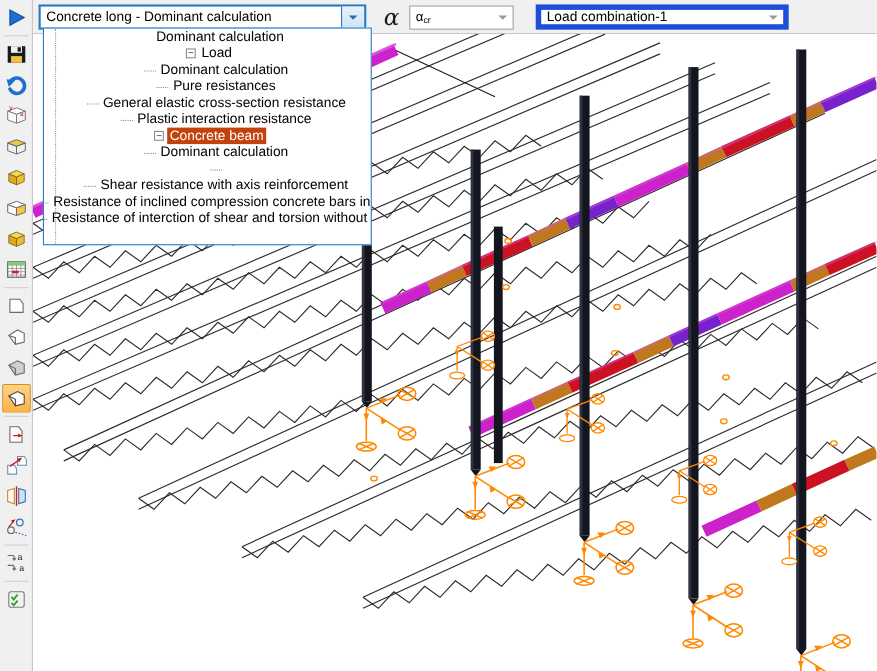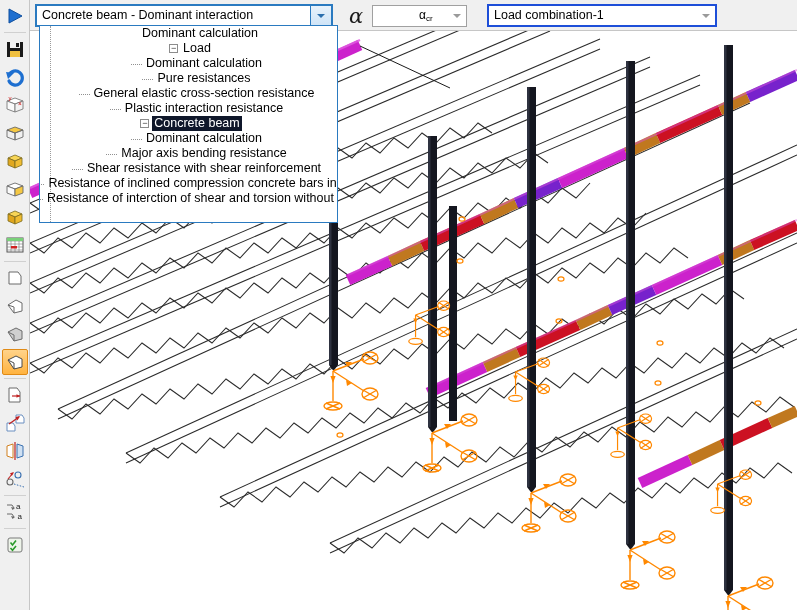--- a/index.html
+++ b/index.html
@@ -65,43 +65,43 @@
   }
   #main-combo .chev{border-top-color:#2a6fae;}
 
   #alpha-icon{
     position:absolute;left:313px;top:3px;width:26px;height:25px;
     display:flex;align-items:center;justify-content:center;
     font-family:"DejaVu Serif", serif;font-style:italic;
     font-size:21px;color:#1a1a1a;
   }
   #alpha-combo{left:342px;top:5px;width:95px;height:22px;border:1px solid #a0a0a0;}
-  #alpha-combo .ctext{font-size:12px;margin-left:41px;}
+  #alpha-combo .ctext{font-size:12px;}
   #alpha-combo .cbtn{border-left:none;background:transparent;}
   #alpha-combo .chev{border-top-color:#9a9a9a;border-left-width:4px;border-right-width:4px;}
   .sub{font-size:8px;vertical-align:-2px;}
 
-  #load-combo{left:457px;top:4px;width:230px;height:23px;border:2px solid #1d4ed8;align-items:center;}
+  #load-combo{left:457px;top:4px;width:230px;height:23px;border:5px solid #1d4ed8;align-items:center;}
   #load-combo .cbtn{border-left:none;background:transparent;}
   #load-combo .chev{border-top-color:#9a9a9a;}
 
   
   #dropdown-popup{
     position:absolute;left:39px;top:25px;width:299px;height:198px;
     background:#ffffff;border:1px solid #2a7ac0;
     box-sizing:border-box;overflow:hidden;z-index:50;
   }
   .trow{
     height:15px;display:flex;align-items:center;
     white-space:nowrap;font-size:12.5px;line-height:15px;
     position:relative;
     justify-content:center;
   }
   .tlabel{padding:0 2px;}
-  .tlabel.sel{background:#0f172a;color:#ffffff;}
+  .tlabel.sel{background:#c2410c;color:#ffffff;}
   .tbox{
     width:9px;height:9px;border:1px solid #8c8c8c;background:#fff;
     display:inline-flex;align-items:center;justify-content:center;
     font-size:9px;line-height:7px;color:#333;margin-right:3px;
     flex:0 0 auto;box-sizing:border-box;
   }
   .ind0{padding-left:23px;}
   .ind1{padding-left:5px;}
   .ind2{padding-left:18px;}
   .dotted{
@@ -292,21 +292,21 @@
         <path d="M6.5 8.5 L8.5 11 L12 6.5" fill="none" stroke="#2a9a2a" stroke-width="1.6"></path>
         <path d="M6.5 14 L8.5 16.2 L12 12" fill="none" stroke="#2a9a2a" stroke-width="1.6"></path>
       </svg>
     </div>
 
   </div>
 
   <div id="topbar">
 
     <div class="combo" id="main-combo">
-      <div class="ctext" title="Concrete beam - Dominant calculation">Concrete beam - Dominant interaction</div>
+      <div class="ctext" title="Concrete beam - Dominant calculation">Concrete long - Dominant calculation</div>
       <div class="cbtn">
         <span class="chev"></span>
       </div>
     </div>
 
     <div id="alpha-icon">α</div>
 
     <div class="combo" id="alpha-combo">
       <div class="ctext"><span>α</span><span class="sub">cr</span></div>
       <div class="cbtn">
@@ -663,26 +663,25 @@
           <span class="tlabel sel">Concrete beam</span>
         </div>
         <div class="trow">
           <span class="ind2"></span>
           <span class="dotted"></span>
           <span class="tlabel">Dominant calculation</span>
         </div>
         <div class="trow">
           <span class="ind2"></span>
           <span class="dotted"></span>
-          <span class="tlabel">Major axis bending resistance</span>
-        </div>
-        <div class="trow">
-          <span class="ind2"></span>
-          <span class="dotted"></span>
-          <span class="tlabel">Shear resistance with shear reinforcement</span>
+        </div>
+        <div class="trow">
+          <span class="ind2"></span>
+          <span class="dotted"></span>
+          <span class="tlabel">Shear resistance with axis reinforcement</span>
         </div>
         <div class="trow">
           <span class="ind2"></span>
           <span class="dotted"></span>
           <span class="tlabel">Resistance of inclined compression concrete bars in cas</span>
         </div>
         <div class="trow">
           <span class="ind2"></span>
           <span class="dotted"></span>
           <span class="tlabel">Resistance of interction of shear and torsion without long</span>

